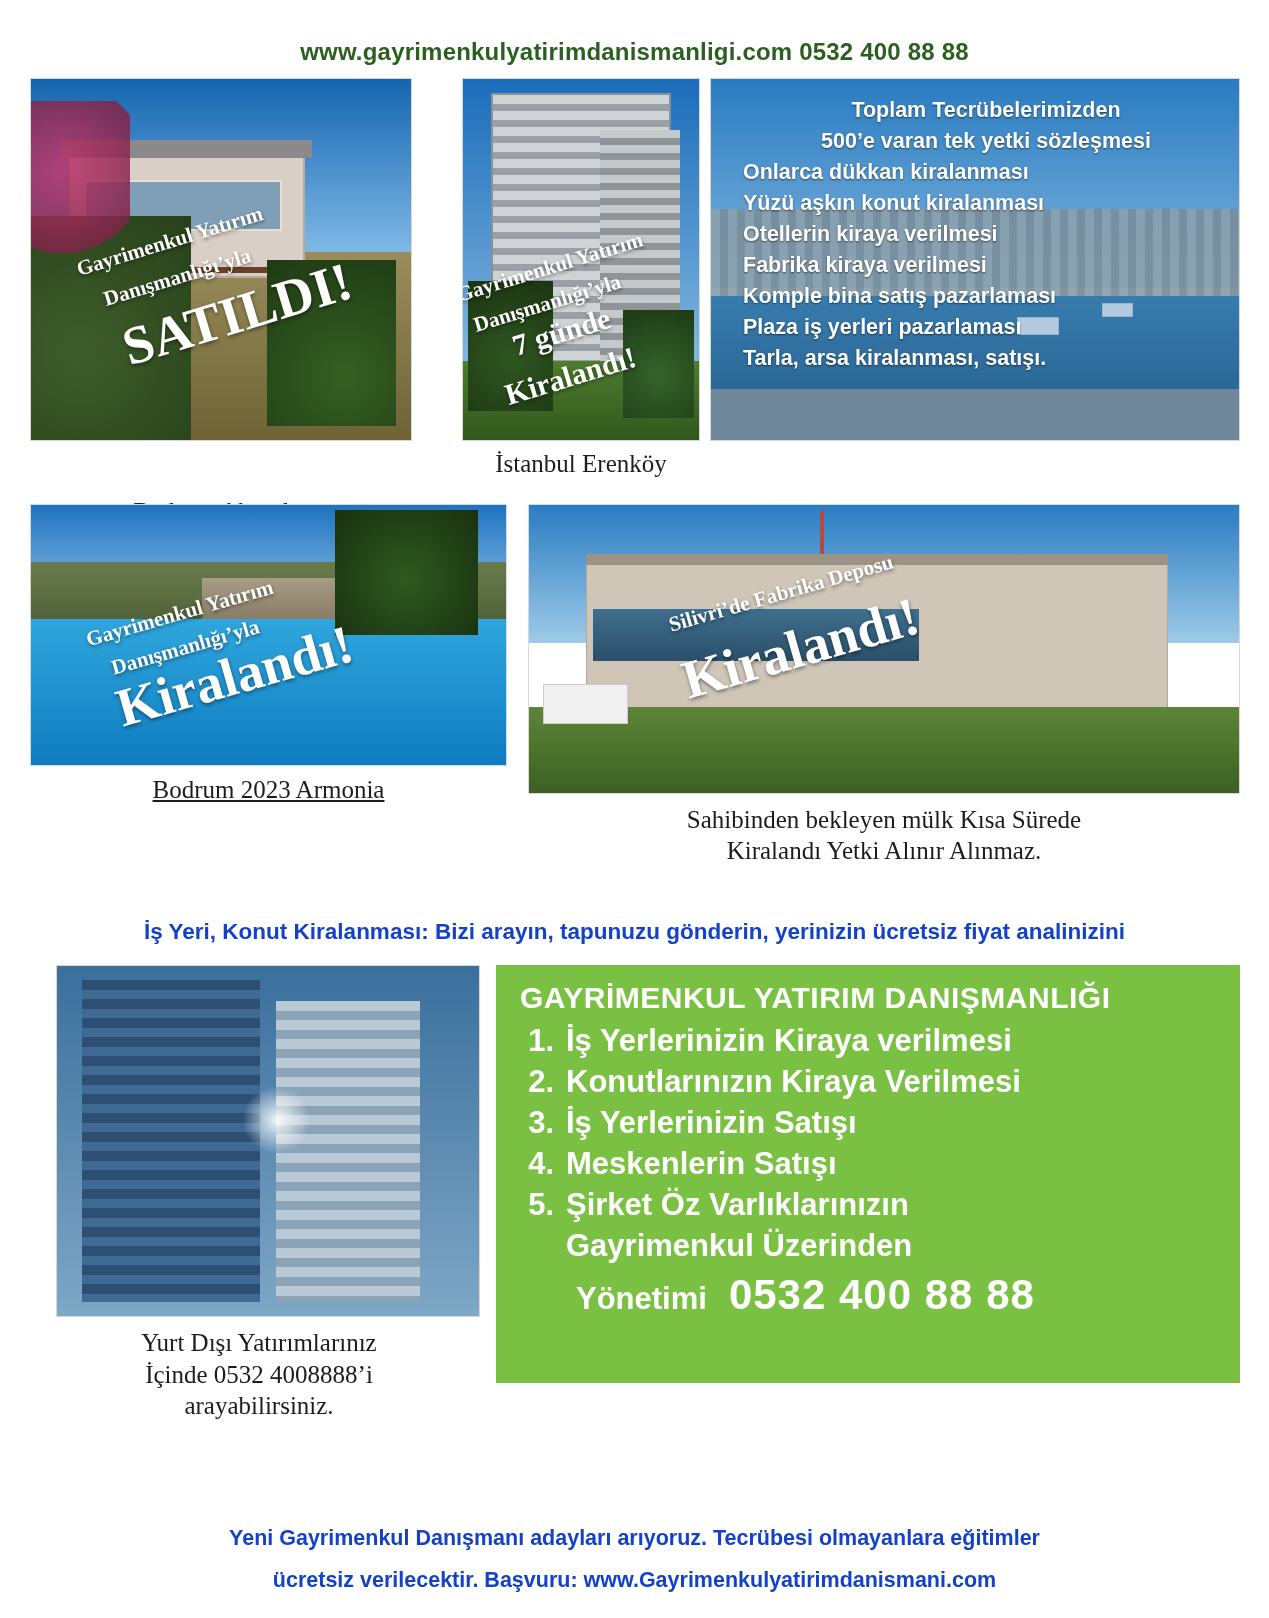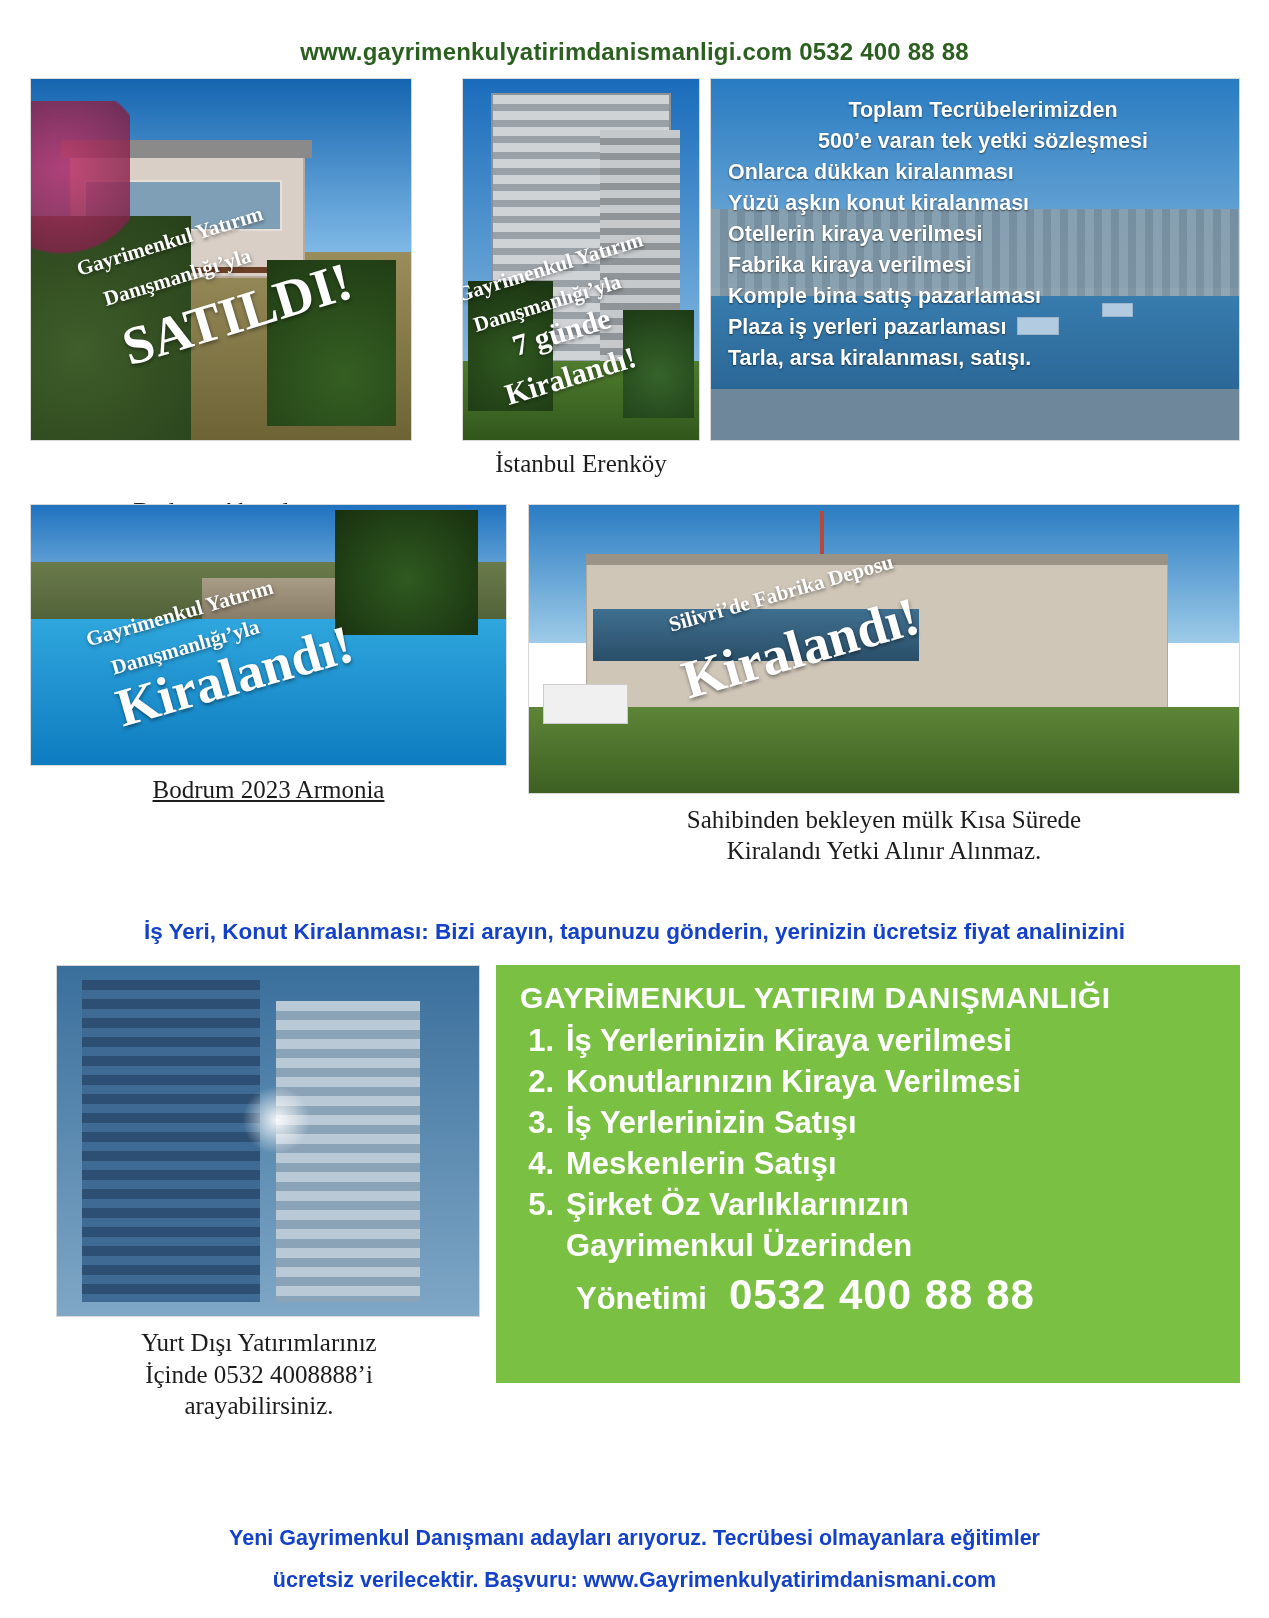--- a/index.html
+++ b/index.html
@@ -62,22 +62,22 @@
   .p3 .sky { position:absolute; left:0; top:0; width:100%; height:58%; background:linear-gradient(#2a7ec4,#a8d0ea); }
   .p3 .city { position:absolute; left:0; top:36%; width:100%; height:26%; background:repeating-linear-gradient(90deg,#b6b2a6 0 9px,#9c978c 9px 17px); opacity:.9; }
   .p3 .sea { position:absolute; left:0; top:60%; width:100%; height:28%; background:linear-gradient(#3f7ea8,#2b5f84); }
   .p3 .quay { position:absolute; left:0; bottom:0; width:100%; height:14%; background:#8d8f8c; }
   .p3 .boat { position:absolute; background:#efefef; border:1px solid #cfcfcf; }
   .p3 .overlay {
     position:absolute; left:0; top:0; width:100%; height:100%;
     background:rgba(40,120,190,.30);
   }
   .p3 .bullets {
-    position:absolute; left:9px; top:0; width:100%; height:100%;
-    padding:16px 10px 0 8px;
+    position:absolute; left:0; top:0; width:100%; height:100%;
+    padding:16px 10px 0 32px;
     color:#ffffff;
     font-weight:bold;
     font-size:21.5px;
     line-height:1.44;
     text-shadow:0 1px 2px rgba(0,0,0,.55);
   }
   .p3 .bullets .b-first { text-align:center; }
   .p3 .bullets div { white-space:nowrap; }
 
   

